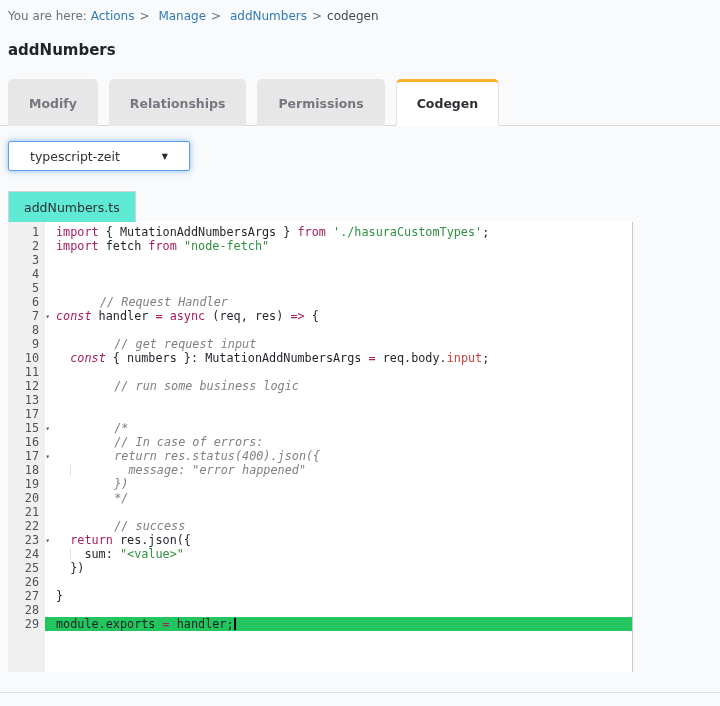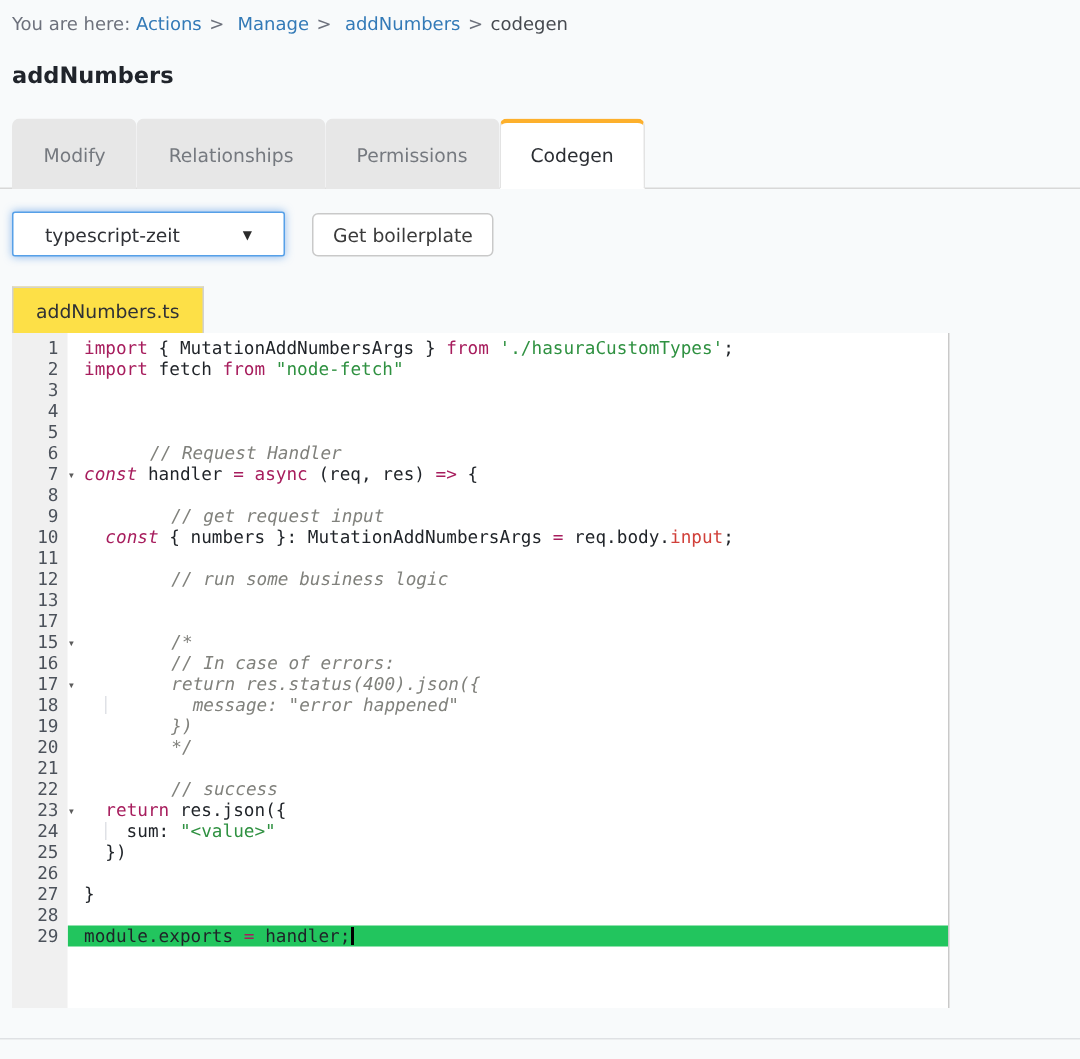--- a/index.html
+++ b/index.html
@@ -14,40 +14,40 @@
   .breadcrumb a { color:#337ab7; text-decoration:none; cursor:pointer; }
   .breadcrumb .sep { margin:0 5px; color:#6d717c; }
   .breadcrumb .current { color:#45494f; }
   
   .page-title { position:absolute; top:41px; left:8px; font-size:15px; font-weight:bold; color:#20242b; }
   
   .tabbar { position:absolute; top:79px; left:0; width:720px; height:47px;
     border-bottom:1px solid #d8d8d8; box-sizing:border-box;
     padding-left:8px; display:flex; align-items:stretch; }
   .tab { box-sizing:border-box; display:flex; align-items:center; padding:0 20px;
-    margin-right:0; margin-bottom:-1px; font-size:12.5px; font-weight:normal;
+    margin-right:11px; margin-bottom:-1px; font-size:12.5px; font-weight:bold;
     color:#75797f; background:#e7e7e7; border-radius:5px 5px 0 0;
     border:1px solid transparent; border-bottom:none; cursor:pointer; }
   .tab.active { background:#fff; border:1px solid #e3e3e3; border-bottom:1px solid #fff;
     border-top:3px solid #fdb02c; color:#2b2e33; }
   
   .toolbar { position:absolute; top:141px; left:8px; display:flex; align-items:center; }
   .framework-select { width:182px; height:30px; box-sizing:border-box; background:#fff;
     border:1px solid #56a0e8; border-radius:2px; box-shadow:0 0 6px rgba(84,150,227,.65);
     display:flex; align-items:center; justify-content:space-between;
     padding:0 21px; font-size:12.5px; color:#2f3136; cursor:pointer; }
   .framework-select .caret { font-size:8px; color:#2b2b2b; }
   .btn { margin-left:18px; height:29px; background:#fff; border:1px solid #c9c9c9;
     border-radius:4px; font-size:12.5px; color:#3a3a3a; padding:0 13px;
     font-family:inherit; cursor:pointer; }
   
   .filetabs { position:absolute; top:191px; left:8px; height:31px; display:flex; }
   .ftab { display:flex; align-items:center; padding:0 15px; font-size:12.5px;
     box-sizing:border-box; cursor:pointer; }
-  .ftab.active { background:#fde047; border:1px solid #d2d2d2; border-bottom:none; color:#2f3136; }
+  .ftab.active { background:#5eead4; border:1px solid #d2d2d2; border-bottom:none; color:#2f3136; }
   .ftab.inactive { color:#337ab7; }
   
   .editor { position:absolute; top:222px; left:8px; width:625px; height:450px;
     background:#fff; border-right:1px solid #c9c9c9; box-sizing:border-box;
     font-family:"DejaVu Sans Mono","Liberation Mono",monospace; font-size:11.8px; }
   .gutter { position:absolute; left:0; top:0; width:37px; height:100%;
     background:#f0f0f0; box-sizing:border-box; padding-top:3px; z-index:2; }
   .gutter-row { height:14px; line-height:14px; text-align:right; padding-right:6px;
     color:#4c525b; position:relative; box-sizing:border-box; }
   .fold { position:absolute; right:-5px; top:1px; font-size:8px; color:#5b5b5b; cursor:pointer; }
@@ -79,21 +79,20 @@
     <div class="tab">Relationships</div>
     <div class="tab">Permissions</div>
     <div class="tab active">Codegen</div>
   </div>
 
 <div class="toolbar">
   <div class="framework-select">
     <span>typescript-zeit</span>
     <span class="caret">▼</span>
   </div>
-  <button class="btn">Get boilerplate</button>
 </div>
 
 <div class="filetabs" id="filetabs">
     <div class="ftab active">addNumbers.ts</div>
   </div>
 
 <div class="editor">
   <div class="gutter" id="gutter">
       <div class="gutter-row">1</div>
       <div class="gutter-row">2</div>

